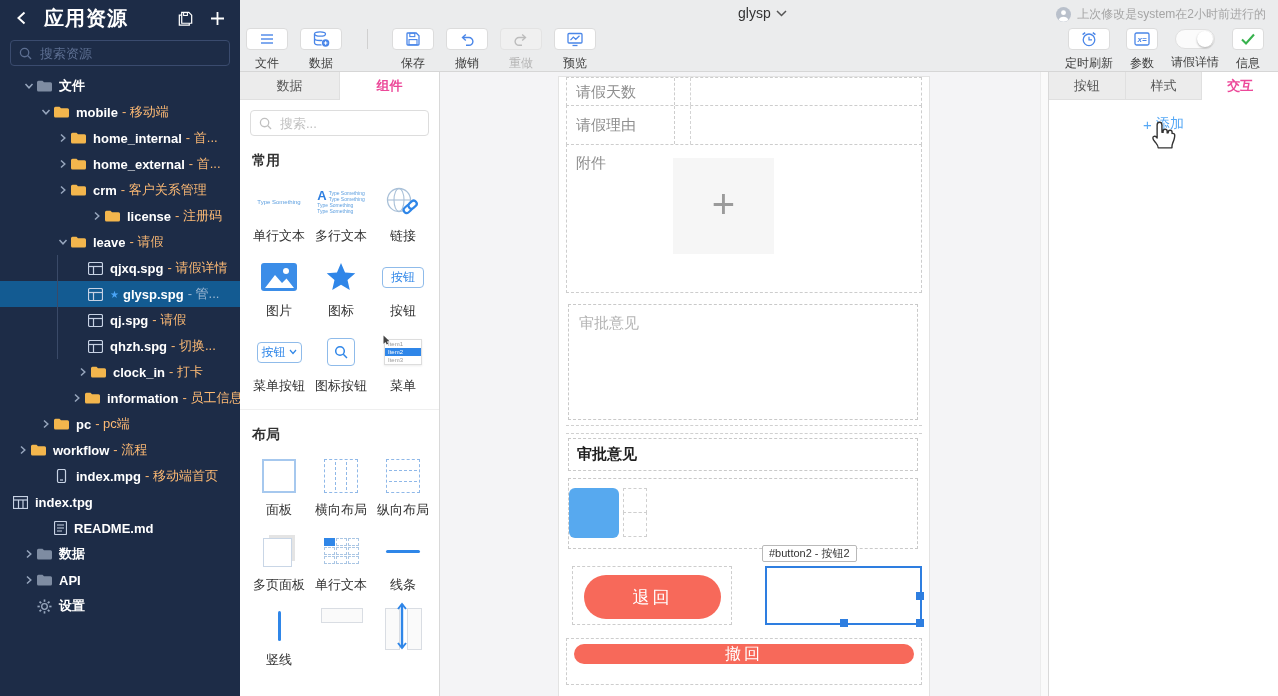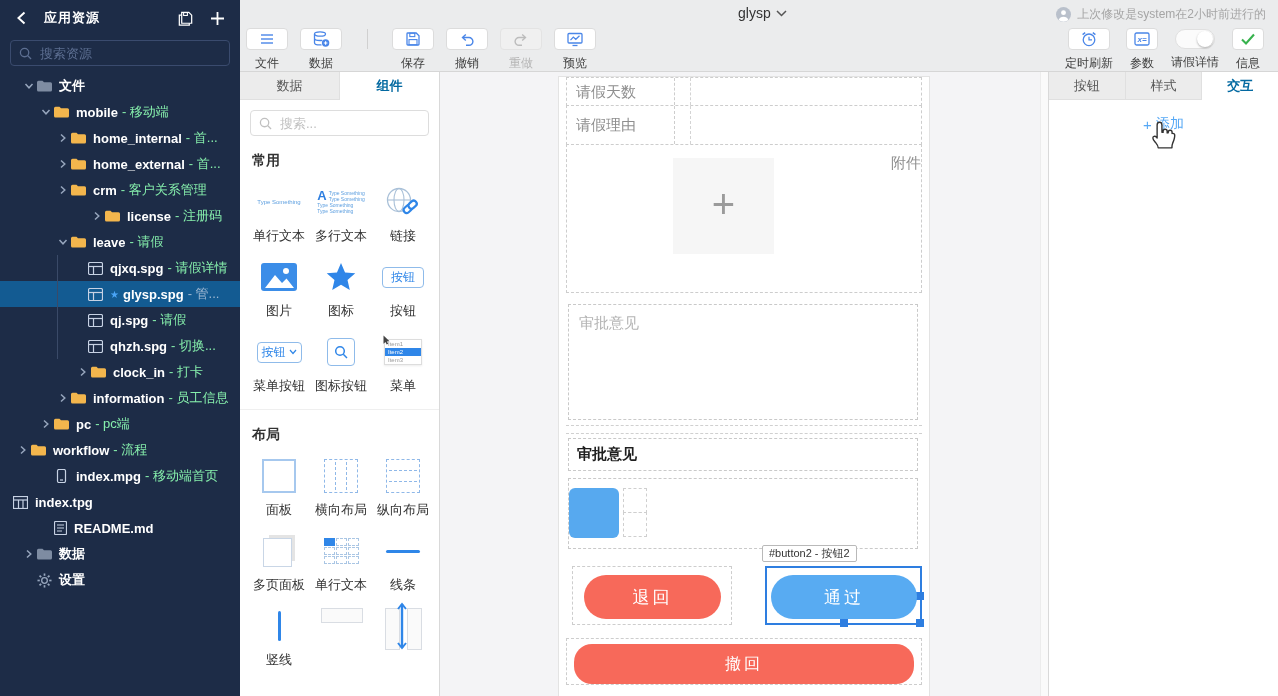--- a/index.html
+++ b/index.html
@@ -3,34 +3,34 @@
 <meta charset="utf-8">
 <style>
   html,body{margin:0;padding:0;}
   body{width:1278px;height:696px;overflow:hidden;position:relative;background:#fff;
        font-family:"Liberation Sans","DejaVu Sans",sans-serif;font-size:13px;color:#333;}
   svg{display:block;}
   
   .sidebar{position:absolute;left:0;top:0;width:240px;height:696px;background:#1d2c47;color:#fff;overflow:hidden;}
   .sb-header{height:36px;display:flex;align-items:center;padding:0 14px;}
   .sb-back{width:16px;height:16px;cursor:pointer;}
-  .sb-title{font-size:13px;font-weight:bold;margin-left:14px;letter-spacing:1px;}
+  .sb-title{font-size:20px;font-weight:bold;margin-left:14px;letter-spacing:1px;}
   .sb-actions{margin-left:auto;display:flex;gap:14px;align-items:center;}
   .sb-search{margin:4px 10px 0;height:24px;border:1px solid #3a4b6e;border-radius:4px;display:flex;align-items:center;padding:0 8px;gap:6px;}
   .sb-search input{flex:1;background:transparent;border:none;outline:none;color:#d7e0f0;font-size:13px;font-family:inherit;}
   .sb-search input::placeholder{color:#5d6f92;}
   .tree{margin-top:7px;position:relative;}
   .tree-guide{position:absolute;left:57px;top:182px;width:1px;height:104px;background:#3a4a68;}
   .tree-row{height:26px;display:flex;align-items:center;font-size:13px;white-space:nowrap;cursor:pointer;}
   .tree-row.selected{background:#135b92;}
   .tr-chev{width:13px;flex:0 0 13px;display:flex;align-items:center;}
   .tr-icon{margin-right:7px;display:flex;align-items:center;}
   .tr-star{color:#4aa5f7;font-size:10px;margin-right:4px;}
   .tr-name{font-weight:bold;color:#fff;}
-  .tr-desc{color:#86efac;margin-left:4px;}
+  .tr-desc{color:#fdba74;margin-left:4px;}
   .tree-row.selected .tr-desc{color:#9fb8d2;}
   .folder{width:15px;height:12px;}
   
   .topbar{position:absolute;left:240px;top:0;width:1038px;height:72px;background:#ebeced;border-bottom:1px solid #d6d6d6;box-sizing:border-box;}
   .left-tools{position:absolute;left:6px;top:28px;display:flex;gap:12px;align-items:flex-start;}
   .tb-sep{width:1px;height:20px;background:#d0d0d0;margin:1px 12px 0 13px;}
   .tb-btn{display:flex;flex-direction:column;align-items:center;cursor:pointer;}
   .tb-iconbox{width:42px;height:22px;background:#fff;border:1px solid #dcdcdc;border-radius:4px;display:flex;align-items:center;justify-content:center;box-sizing:border-box;}
   .tb-btn.small .tb-iconbox{width:32px;}
   .tb-btn.disabled .tb-iconbox{background:#f0f0f0;border-color:#e3e3e3;}
@@ -38,21 +38,21 @@
   .tb-btn.disabled .tb-label{color:#b5b5b5;}
   .toggle{width:40px;height:20px;border:1px solid #e0e0e0;border-radius:10px;background:#fbfbfb;position:relative;box-sizing:border-box;margin-top:1px;}
   .toggle .knob{position:absolute;right:1px;top:1px;width:16px;height:16px;border-radius:50%;background:#fff;box-shadow:0 1px 2px rgba(0,0,0,.3);}
   .page-select{position:absolute;left:498px;top:5px;display:flex;align-items:center;gap:5px;font-size:14px;color:#333;cursor:pointer;}
   .last-modified{position:absolute;right:12px;top:6px;display:flex;align-items:center;gap:6px;font-size:12px;color:#a5a5a5;}
   
   .cpanel{position:absolute;left:240px;top:72px;width:200px;height:624px;background:#fff;border-right:1px solid #d9d9d9;box-sizing:border-box;overflow:hidden;}
   .tabs{display:flex;height:28px;}
   .tab{flex:1;display:flex;align-items:center;justify-content:center;font-size:13px;color:#555;background:#ececec;border-bottom:1px solid #e0e0e0;border-right:1px solid #e0e0e0;cursor:pointer;box-sizing:border-box;}
   .tab:last-child{border-right:none;}
-  .tab.active{background:#fff;color:#0369a1;font-weight:bold;border-bottom:1px solid #fff;}
+  .tab.active{background:#fff;color:#ec4899;font-weight:bold;border-bottom:1px solid #fff;}
   .cp-search{margin:10px 10px 0;height:24px;border:1px solid #ddd;border-radius:4px;display:flex;align-items:center;padding:0 8px;gap:6px;background:#fff;}
   .cp-search input{flex:1;border:none;outline:none;font-size:13px;color:#333;font-family:inherit;width:100%;}
   .cp-search input::placeholder{color:#c0c0c0;}
   .cp-section-title{font-size:14px;font-weight:bold;color:#333;margin:16px 0 2px 12px;}
   .cp-section.second{border-top:1px solid #efefef;margin-top:4px;}
   .cp-grid{display:flex;flex-wrap:wrap;padding:8px 3px 0 8px;}
   .cp-item{width:62px;margin-bottom:13px;display:flex;flex-direction:column;align-items:center;cursor:pointer;}
   .cp-item-icon{height:44px;display:flex;align-items:center;justify-content:center;}
   .cp-item-label{font-size:13px;color:#333;margin-top:3px;white-space:nowrap;height:15px;}
   
@@ -108,21 +108,21 @@
   .avatar-sq{position:absolute;left:10px;top:411px;width:50px;height:50px;border-radius:6px;background:#57a9ef;cursor:pointer;}
   .avatar-cells{position:absolute;left:64px;top:411px;width:24px;height:50px;}
   .avatar-cells div{width:24px;height:25px;border:1px dashed #cfcfcf;box-sizing:border-box;}
   .avatar-cells div+div{margin-top:-1px;}
   .btn-cell{position:absolute;left:13px;top:489px;width:160px;height:59px;border:1px dashed #cdcdcd;box-sizing:border-box;}
   .pill{position:absolute;border-radius:22px;display:flex;align-items:center;justify-content:center;color:#fff;letter-spacing:3px;cursor:pointer;}
   .pill.red{background:#f7695a;}
   .pill.blue{background:#58abf2;}
   .pill-return{left:25px;top:498px;width:137px;height:44px;font-size:17px;}
   .pill-pass{left:212px;top:498px;width:146px;height:44px;font-size:17px;}
-  .pill-withdraw{left:15px;top:567px;width:340px;height:40px;border-radius:18px;font-size:16px;}
+  .pill-withdraw{left:15px;top:567px;width:340px;height:20px;border-radius:18px;font-size:16px;}
   .selection{position:absolute;left:206px;top:489px;width:157px;height:59px;border:2px solid #2e7ee0;box-sizing:border-box;}
   .handle{position:absolute;width:8px;height:8px;background:#2e7ee0;cursor:pointer;}
   .sel-tooltip{position:absolute;left:203px;top:468px;height:15px;line-height:14px;background:#fff;border:1px solid #b9b9b9;border-radius:2px;font-size:11px;color:#333;padding:0 6px;white-space:nowrap;z-index:5;}
   .withdraw-row{position:absolute;left:7px;top:561px;width:356px;height:47px;border:1px dashed #cdcdcd;box-sizing:border-box;}
   
   .inspector{position:absolute;left:1048px;top:72px;width:230px;height:624px;background:#fff;border-left:1px solid #d9d9d9;box-sizing:border-box;}
   .add-link{display:flex;align-items:center;justify-content:center;gap:4px;margin-top:15px;color:#56a8f5;font-size:14px;cursor:pointer;}
   .add-link .plus{font-size:15px;}
   .hand-cursor{position:absolute;left:100px;top:46px;}
 </style>
@@ -316,21 +316,21 @@
           </svg>
         </span>
         <span class="tr-icon">
           <svg class="folder" viewBox="0 0 15 12">
             <path d="M0 2.2 Q0 .7 1.5 .7 h4 L7 2.2 h6.5 Q15 2.2 15 3.7 v6.3 q0 1.5-1.5 1.5 h-12 Q0 11.5 0 10 z" fill="#f3b64d"></path>
           </svg>
         </span>
         <span class="tr-name">clock_in</span>
         <span class="tr-desc"> - 打卡</span>
       </div>
-      <div class="tree-row" style="padding-left: 58px;">
+      <div class="tree-row" style="padding-left: 58px; margin-left: 14px;">
         <span class="tr-chev">
           <svg width="10" height="10" viewBox="0 0 10 10">
             <path d="M3 1.5 L6.8 5 L3 8.5" fill="none" stroke="#97a6bd" stroke-width="1.5"></path>
           </svg>
         </span>
         <span class="tr-icon">
           <svg class="folder" viewBox="0 0 15 12">
             <path d="M0 2.2 Q0 .7 1.5 .7 h4 L7 2.2 h6.5 Q15 2.2 15 3.7 v6.3 q0 1.5-1.5 1.5 h-12 Q0 11.5 0 10 z" fill="#f3b64d"></path>
           </svg>
         </span>
@@ -405,20 +405,33 @@
           <svg width="10" height="10" viewBox="0 0 10 10">
             <path d="M3 1.5 L6.8 5 L3 8.5" fill="none" stroke="#97a6bd" stroke-width="1.5"></path>
           </svg>
         </span>
         <span class="tr-icon">
           <svg class="folder" viewBox="0 0 15 12">
             <path d="M0 2.2 Q0 .7 1.5 .7 h4 L7 2.2 h6.5 Q15 2.2 15 3.7 v6.3 q0 1.5-1.5 1.5 h-12 Q0 11.5 0 10 z" fill="#7e8ca2"></path>
           </svg>
         </span>
         <span class="tr-name">数据</span>
+      </div>
+      <div class="tree-row" style="padding-left: 24px;">
+        <span class="tr-chev">
+          <svg width="10" height="10" viewBox="0 0 10 10">
+            <path d="M3 1.5 L6.8 5 L3 8.5" fill="none" stroke="#97a6bd" stroke-width="1.5"></path>
+          </svg>
+        </span>
+        <span class="tr-icon">
+          <svg class="folder" viewBox="0 0 15 12">
+            <path d="M0 2.2 Q0 .7 1.5 .7 h4 L7 2.2 h6.5 Q15 2.2 15 3.7 v6.3 q0 1.5-1.5 1.5 h-12 Q0 11.5 0 10 z" fill="#7e8ca2"></path>
+          </svg>
+        </span>
+        <span class="tr-name">API</span>
       </div>
       <div class="tree-row" style="padding-left: 24px;">
         <span class="tr-chev"></span>
         <span class="tr-icon">
           <svg width="15" height="15" viewBox="0 0 16 16">
             <circle cx="8" cy="8" r="3" fill="none" stroke="#97a6bd" stroke-width="1.4"></circle>
             <g stroke="#97a6bd" stroke-width="1.8">
               <line x1="8" y1="0.5" x2="8" y2="3"></line>
               <line x1="8" y1="13" x2="8" y2="15.5"></line>
               <line x1="0.5" y1="8" x2="3" y2="8"></line>
@@ -767,21 +780,21 @@
     <div class="form-row" style="top:0;height:29px;">
       <div class="form-label-cell"></div>
       <div class="form-divider"></div>
       <div class="form-label">请假天数</div>
     </div>
     <div class="form-row" style="top:28px;height:40px;">
       <div class="form-label-cell"></div>
       <div class="form-divider"></div>
       <div class="form-label" style="padding-top:10px;">请假理由</div>
     </div>
-    <div class="form-row" style="top:67px;height:149px;text-align:right;">
+    <div class="form-row" style="top:67px;height:149px;">
       <div class="form-label" style="padding-top:9px;">附件</div>
     </div>
     <div class="plus-box">
         <span>+</span>
       </div>
 
     <div class="cmt-area dashed">
       <span>审批意见</span>
     </div>
 
@@ -802,23 +815,20 @@
 
     <div class="btn-cell"></div>
     <div class="pill red pill-return">
       <span>退回</span>
     </div>
 
     <div class="selection">
       <div class="handle" style="right:-4px;top:50%;margin-top:-4px;"></div>
       <div class="handle" style="left:50%;bottom:-4px;margin-left:-4px;"></div>
       <div class="handle" style="right:-4px;bottom:-4px;"></div>
-    </div>
-    <div class="pill blue pill-pass">
-      <span>通过</span>
     </div>
 
     <div class="withdraw-row"></div>
     <div class="pill red pill-withdraw">
       <span>撤回</span>
     </div>
   </div>
   <div class="canvas-scroll"></div>
 </div>
 

